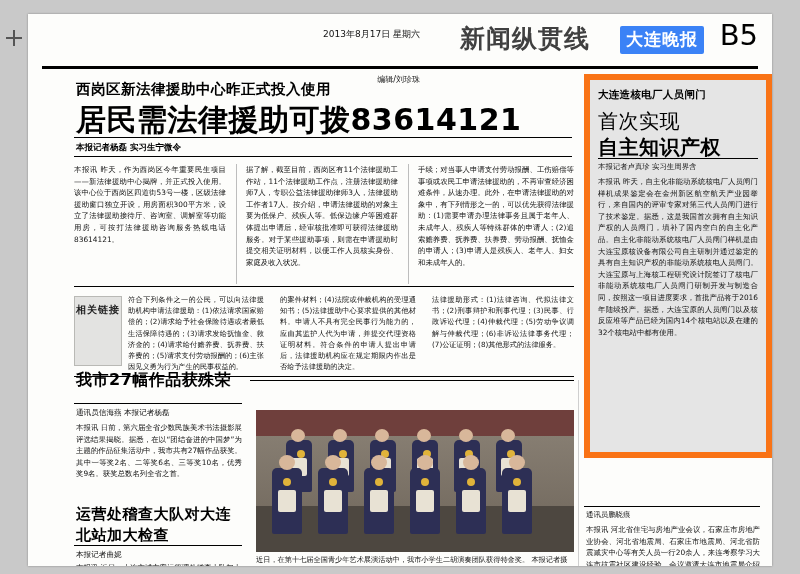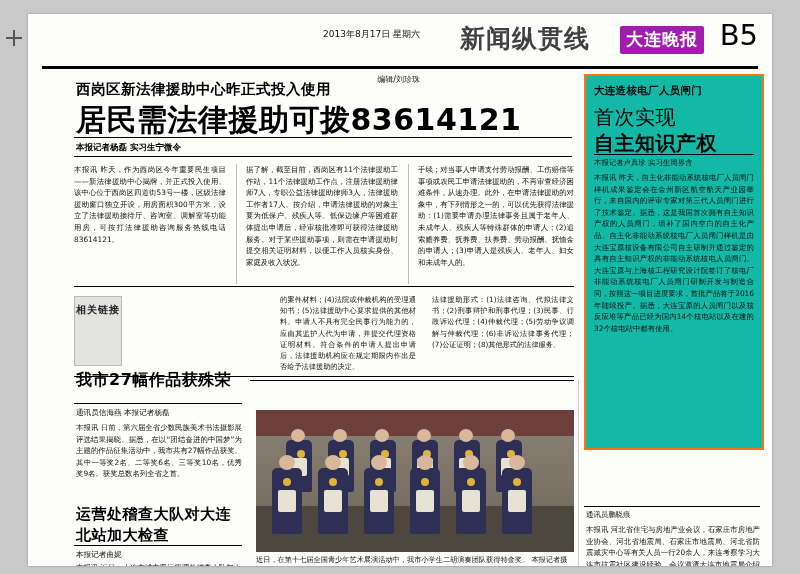--- a/index.html
+++ b/index.html
@@ -38,21 +38,21 @@
     position:absolute;right:352px;top:28px;
     font-size:8px;color:#111;white-space:nowrap;margin-top:32px;
   }
   .md-section{
     position:absolute;right:182px;top:8px;
     font-size:25px;font-weight:bold;letter-spacing:1px;color:#404040;
     font-family:"DejaVu Sans", sans-serif;
   }
   .md-logo{
     position:absolute;right:68px;top:12px;
-    background:#a21caf;color:#fff;
+    background:#3b82f6;color:#fff;
     font-size:17px;font-weight:bold;
     padding:2px 6px 3px 6px;letter-spacing:1px;
     border-radius:2px;
     margin-left:32px;
   }
   .md-page{
     position:absolute;right:14px;top:4px;
     font-size:29px;font-weight:normal;color:#000;
   }
   .rule-thick{
@@ -165,21 +165,21 @@
   .kid.r2:after{left:5px;top:18px;width:16px;height:18px;}
   .medal{position:absolute;top:10px;left:11px;width:8px;height:8px;border-radius:50%;background:#e0b33a;}
   .ph-caption{
     position:absolute;left:228px;top:540px;width:318px;
     font-size:7.2px;color:#111;line-height:11px;
   }
 
   
   .redbox{
     position:absolute;left:556px;top:60px;width:176px;height:372px;
-    border:2px solid #f97316;background:#14b8a6;
+    border:6px solid #f97316;background:#e5e5e5;
   }
   .rb-kicker{
     position:absolute;left:8px;top:8px;width:160px;
     font-size:10.5px;font-weight:bold;color:#000;letter-spacing:.3px;
   }
   .rb-head1{
     position:absolute;left:8px;top:28px;
     font-size:20px;font-weight:normal;color:#000;letter-spacing:.5px;
   }
   .rb-head2{
@@ -239,20 +239,21 @@
     <div class="bcol c3">手续；对当事人申请支付劳动报酬、工伤赔偿等事项或农民工申请法律援助的，不再审查经济困难条件，从速办理。此外，在申请法律援助的对象中，有下列情形之一的，可以优先获得法律援助：(1)需要申请办理法律事务且属于老年人、未成年人、残疾人等特殊群体的申请人；(2)追索赡养费、抚养费、扶养费、劳动报酬、抚恤金的申请人；(3)申请人是残疾人、老年人、妇女和未成年人的。</div>
   </div>
   <div class="vsep v1"></div>
   <div class="vsep v2"></div>
 
   <div class="rule-links-top"></div>
   <div class="linkbox">
     <span>相关链接</span>
   </div>
   <div class="link-cols">
+    <div class="lcol l1">符合下列条件之一的公民，可以向法律援助机构申请法律援助：(1)依法请求国家赔偿的；(2)请求给予社会保险待遇或者最低生活保障待遇的；(3)请求发给抚恤金、救济金的；(4)请求给付赡养费、抚养费、扶养费的；(5)请求支付劳动报酬的；(6)主张因见义勇为行为产生的民事权益的。</div>
     <div class="lcol l2">的案件材料；(4)法院或仲裁机构的受理通知书；(5)法律援助中心要求提供的其他材料。申请人不具有完全民事行为能力的，应由其监护人代为申请，并提交代理资格证明材料。符合条件的申请人提出申请后，法律援助机构应在规定期限内作出是否给予法律援助的决定。</div>
     <div class="lcol l3">法律援助形式：(1)法律咨询、代拟法律文书；(2)刑事辩护和刑事代理；(3)民事、行政诉讼代理；(4)仲裁代理；(5)劳动争议调解与仲裁代理；(6)非诉讼法律事务代理；(7)公证证明；(8)其他形式的法律服务。</div>
   </div>
   <div class="rule-links-bot"></div>
 
   <div class="sh1">我市27幅作品获殊荣</div>
   <div class="sh1-rule"></div>
   <div class="sh1-by">通讯员信海燕 本报记者杨磊</div>
   <div class="sh1-body">本报讯 日前，第六届全省少数民族美术书法摄影展评选结果揭晓。据悉，在以“团结奋进的中国梦”为主题的作品征集活动中，我市共有27幅作品获奖。其中一等奖2名、二等奖6名、三等奖10名，优秀奖9名。获奖总数名列全省之首。</div>
 

